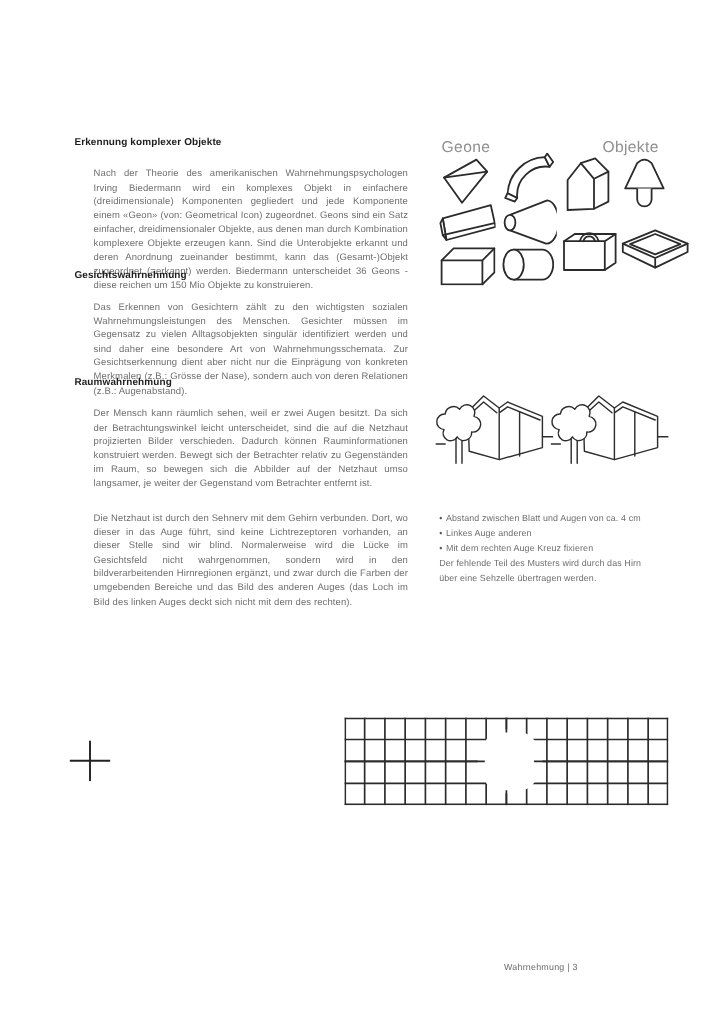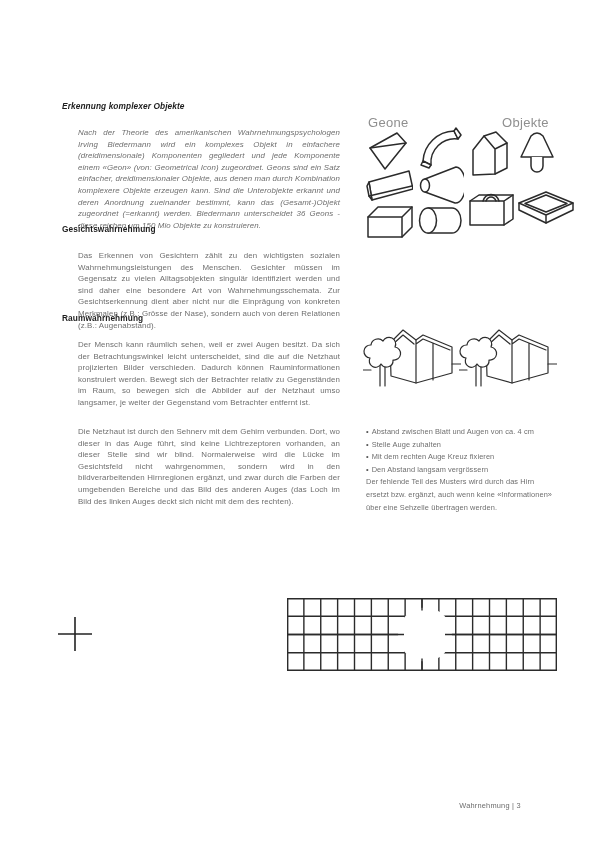--- a/index.html
+++ b/index.html
@@ -19,29 +19,29 @@
   svg .thinf{fill:#ffffff;stroke:#2e2e2e;stroke-width:1.2;stroke-linejoin:round;}
   
   .instructions{position:absolute;left:366px;top:426px;width:214px;font-size:7.4px;
                 line-height:12.6px;color:#6e6e6e;letter-spacing:.1px;}
   .instructions ul{list-style:none;margin:0;padding:0;}
   .instructions .blt{margin-right:3px;color:#555;}
   
   #cross-svg line{stroke:#222;stroke-width:1.6;}
   #bsgrid line{stroke:#2b2b2b;stroke-width:1.4;}
   
-  .footer{position:absolute;left:420px;top:801px;width:140px;text-align:center;
+  .footer{position:absolute;left:420px;top:801px;width:140px;text-align:left;
           font-size:7.4px;color:#6b6b6b;letter-spacing:.2px;}
 </style>
 </head>
 <body>
 
 <div class="page">
 
-  <section class="section" style="top:101px;font-style:italic;">
+  <section class="section" style="top:113px;">
     <h3>Erkennung komplexer Objekte</h3>
     <p>Nach der Theorie des amerikanischen Wahrnehmungspsychologen Irving Biedermann wird ein komplexes Objekt in einfachere (dreidimensionale) Komponenten gegliedert und jede Komponente einem «Geon» (von: Geometrical Icon) zugeordnet. Geons sind ein Satz einfacher, dreidimensionaler Objekte, aus denen man durch Kombination komplexere Objekte erzeugen kann. Sind die Unterobjekte erkannt und deren Anordnung zueinander bestimmt, kann das (Gesamt-)Objekt zugeordnet (=erkannt) werden. Biedermann unterscheidet 36 Geons - diese reichen um 150 Mio Objekte zu konstruieren.</p>
   </section>
 
   <section class="section" style="top:224px;">
     <h3>Gesichtswahrnehmung</h3>
     <p>Das Erkennen von Gesichtern zählt zu den wichtigsten sozialen Wahrnehmungsleistungen des Menschen. Gesichter müssen im Gegensatz zu vielen Alltagsobjekten singulär identifiziert werden und sind daher eine besondere Art von Wahrnehmungsschemata. Zur Gesichtserkennung dient aber nicht nur die Einprägung von konkreten Merkmalen (z.B.: Grösse der Nase), sondern auch von deren Relationen (z.B.: Augenabstand).</p>
   </section>
 
   <section class="section" style="top:313px;">
@@ -117,26 +117,24 @@
       <path class="thin" d="M53,13 L53,56 M29,18 L40,8 L51,17 M53,17 L60,12 L87,23 M70,16 L70,53"></path>
       <path class="thin" d="M0,43 L8,43 M89,37 L98,37"></path>
       <path class="thin" d="M17,36 L17,59 M22,36 L22,59"></path>
       <path class="thinf" d="M7,31 A6.5,6.5 0 0 1 8,18 A7,7 0 0 1 20,14 A6.5,6.5 0 0 1 32,20 A6,6 0 0 1 30,33 A6.5,6.5 0 0 1 18,37 A6,6 0 0 1 7,31 Z"></path>
     </svg>
   </figure>
 
   <aside class="instructions">
     <ul>
       <li><span class="blt">•</span><span>Abstand zwischen Blatt und Augen von ca. 4 cm</span></li>
-      <li><span class="blt">•</span><span>Stelle Auge zuhalten</span></li>
+      <li><span class="blt">•</span><span>Linkes Auge anderen</span></li>
       <li><span class="blt">•</span><span>Mit dem rechten Auge Kreuz fixieren</span></li>
-      <li><span class="blt">•</span><span>Den Abstand langsam vergrössern</span></li>
     </ul>
     <div>Der fehlende Teil des Musters wird durch das Hirn</div>
-    <div>ersetzt bzw. ergänzt, auch wenn keine «Informationen»</div>
     <div>über eine Sehzelle übertragen werden.</div>
   </aside>
 
   <svg id="cross-svg" class="fig" style="left:58px;top:617px;" width="34" height="34" viewBox="0 0 34 34">
     <line x1="0" y1="17" x2="34" y2="17"></line>
       <line x1="17" y1="0" x2="17" y2="34"></line>
   </svg>
 
   <svg id="bsgrid" class="fig" style="left:287px;top:598px;" width="270" height="73" viewBox="0 0 270 73">
       <line x1="0.7" y1="0" x2="0.7" y2="73"></line>

